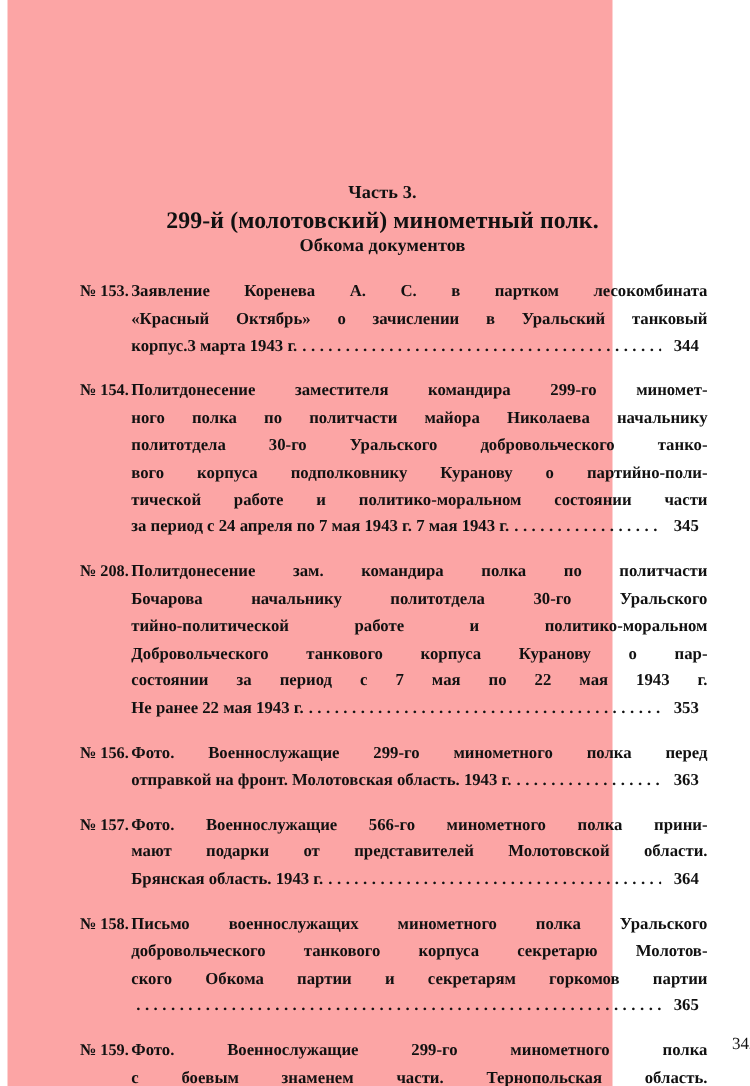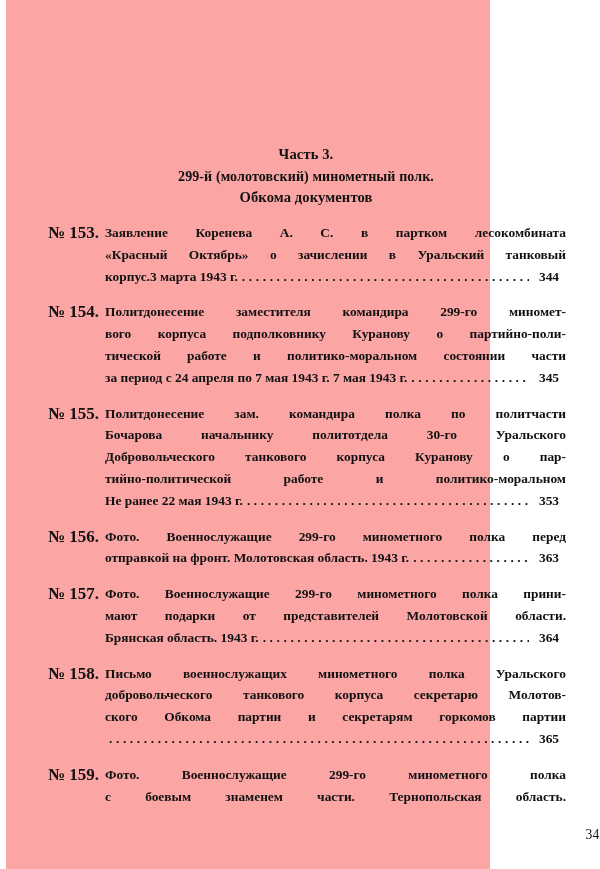--- a/index.html
+++ b/index.html
@@ -30,21 +30,21 @@
     left: 40px;
     top: 144px;
     width: 520px;
     text-align: center;
     font-weight: bold;
     font-size: 14.6px;
     line-height: 21.5px;
     letter-spacing: 0.1px;
   }
   .heading .line-1 { font-size: 14.6px; }
-  .heading .line-2 { font-size: 14px; }
+  .heading .line-2 { font-size: 19px; }
   .heading .line-3 { font-size: 14.6px; }
 
   
   .toc {
     position: absolute;
     left: 42px;
     top: 222px;
     width: 518px;
   }
 
@@ -52,23 +52,23 @@
     position: relative;
     margin-bottom: 14px;
   }
   .entry:last-child { margin-bottom: 0; }
 
   .entry-num {
     position: absolute;
     left: 0;
     top: 0;
     width: 55px;
-    text-align: left;
+    text-align: right;
     font-weight: bold;
-    font-size: 17px;
+    font-size: 13px;
     line-height: 21.8px;
     white-space: nowrap;
   }
 
   .entry-body {
     margin-left: 57px;
     font-size: 13.4px;
     line-height: 21.8px;
     text-align: justify;
     text-justify: inter-word;
@@ -145,36 +145,39 @@
             <span class="lead-text">корпус.3 марта 1943 г.</span>
             <span class="dots">.........................................................................................</span>
             <span class="pagenum">344</span>
           </div>
         </div>
       </div>
       <div class="entry">
         <div class="entry-num">№ 154.</div>
         <div class="entry-body">
           <span class="ln just">Политдонесение заместителя командира 299-го миномет-</span>
+          <span class="ln just">ного полка по политчасти майора Николаева начальнику</span>
+          <span class="ln just">политотдела 30-го Уральского добровольческого танко-</span>
           <span class="ln just">вого корпуса подполковнику Куранову о партийно-поли-</span>
           <span class="ln just">тической работе и политико-моральном состоянии части</span>
           <div class="leader-line">
             <span class="lead-text">за период с 24 апреля по 7 мая 1943 г. 7 мая 1943 г.</span>
             <span class="dots">.........................................................................................</span>
             <span class="pagenum">345</span>
           </div>
         </div>
       </div>
       <div class="entry">
-        <div class="entry-num">№ 155.</div>
+        <div class="entry-num">№ 208.</div>
         <div class="entry-body">
           <span class="ln just">Политдонесение зам. командира полка по политчасти</span>
           <span class="ln just">Бочарова начальнику политотдела 30-го Уральского</span>
+          <span class="ln just">тийно-политической работе и политико-моральном</span>
           <span class="ln just">Добровольческого танкового корпуса Куранову о пар-</span>
-          <span class="ln just">тийно-политической работе и политико-моральном</span>
+          <span class="ln just">состоянии за период с 7 мая по 22 мая 1943 г.</span>
           <div class="leader-line">
             <span class="lead-text">Не ранее 22 мая 1943 г.</span>
             <span class="dots">.........................................................................................</span>
             <span class="pagenum">353</span>
           </div>
         </div>
       </div>
       <div class="entry">
         <div class="entry-num">№ 156.</div>
         <div class="entry-body">
@@ -182,21 +185,21 @@
           <div class="leader-line">
             <span class="lead-text">отправкой на фронт. Молотовская область. 1943 г.</span>
             <span class="dots">.........................................................................................</span>
             <span class="pagenum">363</span>
           </div>
         </div>
       </div>
       <div class="entry">
         <div class="entry-num">№ 157.</div>
         <div class="entry-body">
-          <span class="ln just">Фото. Военнослужащие 299-го минометного полка прини-</span>
+          <span class="ln just">Фото. Военнослужащие 566-го минометного полка прини-</span>
           <span class="ln just">мают подарки от представителей Молотовской области.</span>
           <div class="leader-line">
             <span class="lead-text">Брянская область. 1943 г.</span>
             <span class="dots">.........................................................................................</span>
             <span class="pagenum">364</span>
           </div>
         </div>
       </div>
       <div class="entry">
         <div class="entry-num">№ 158.</div>

